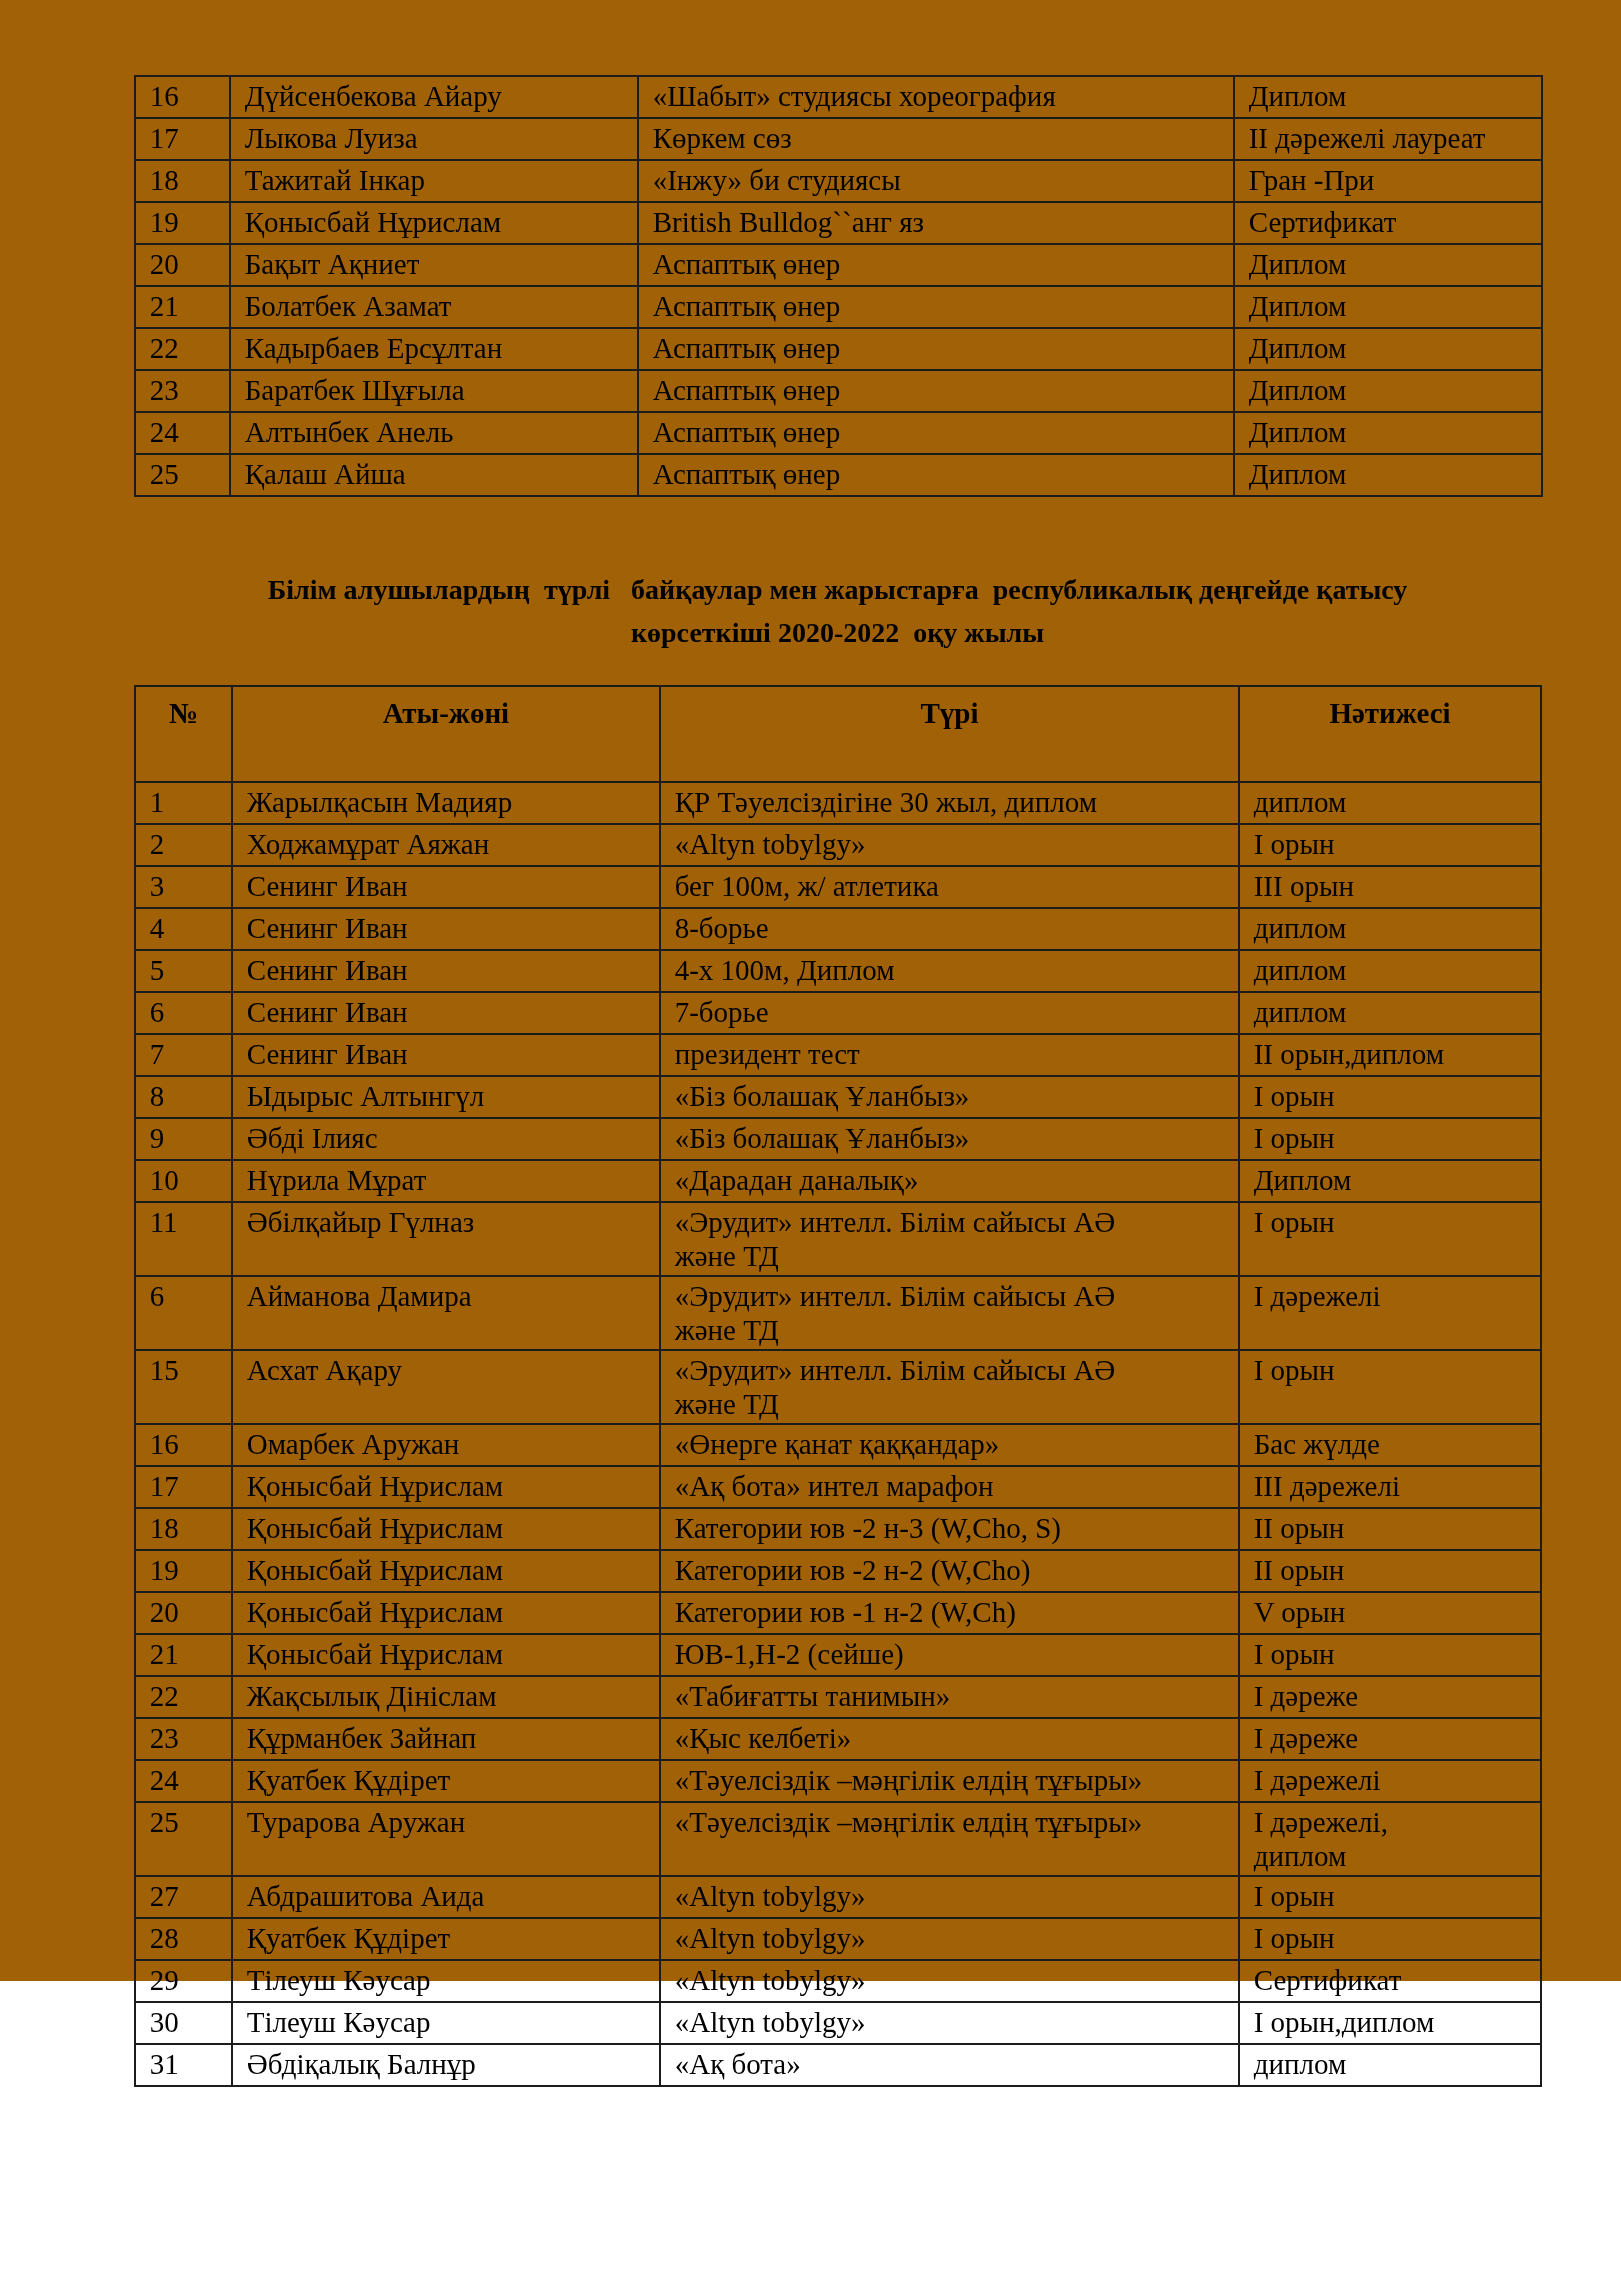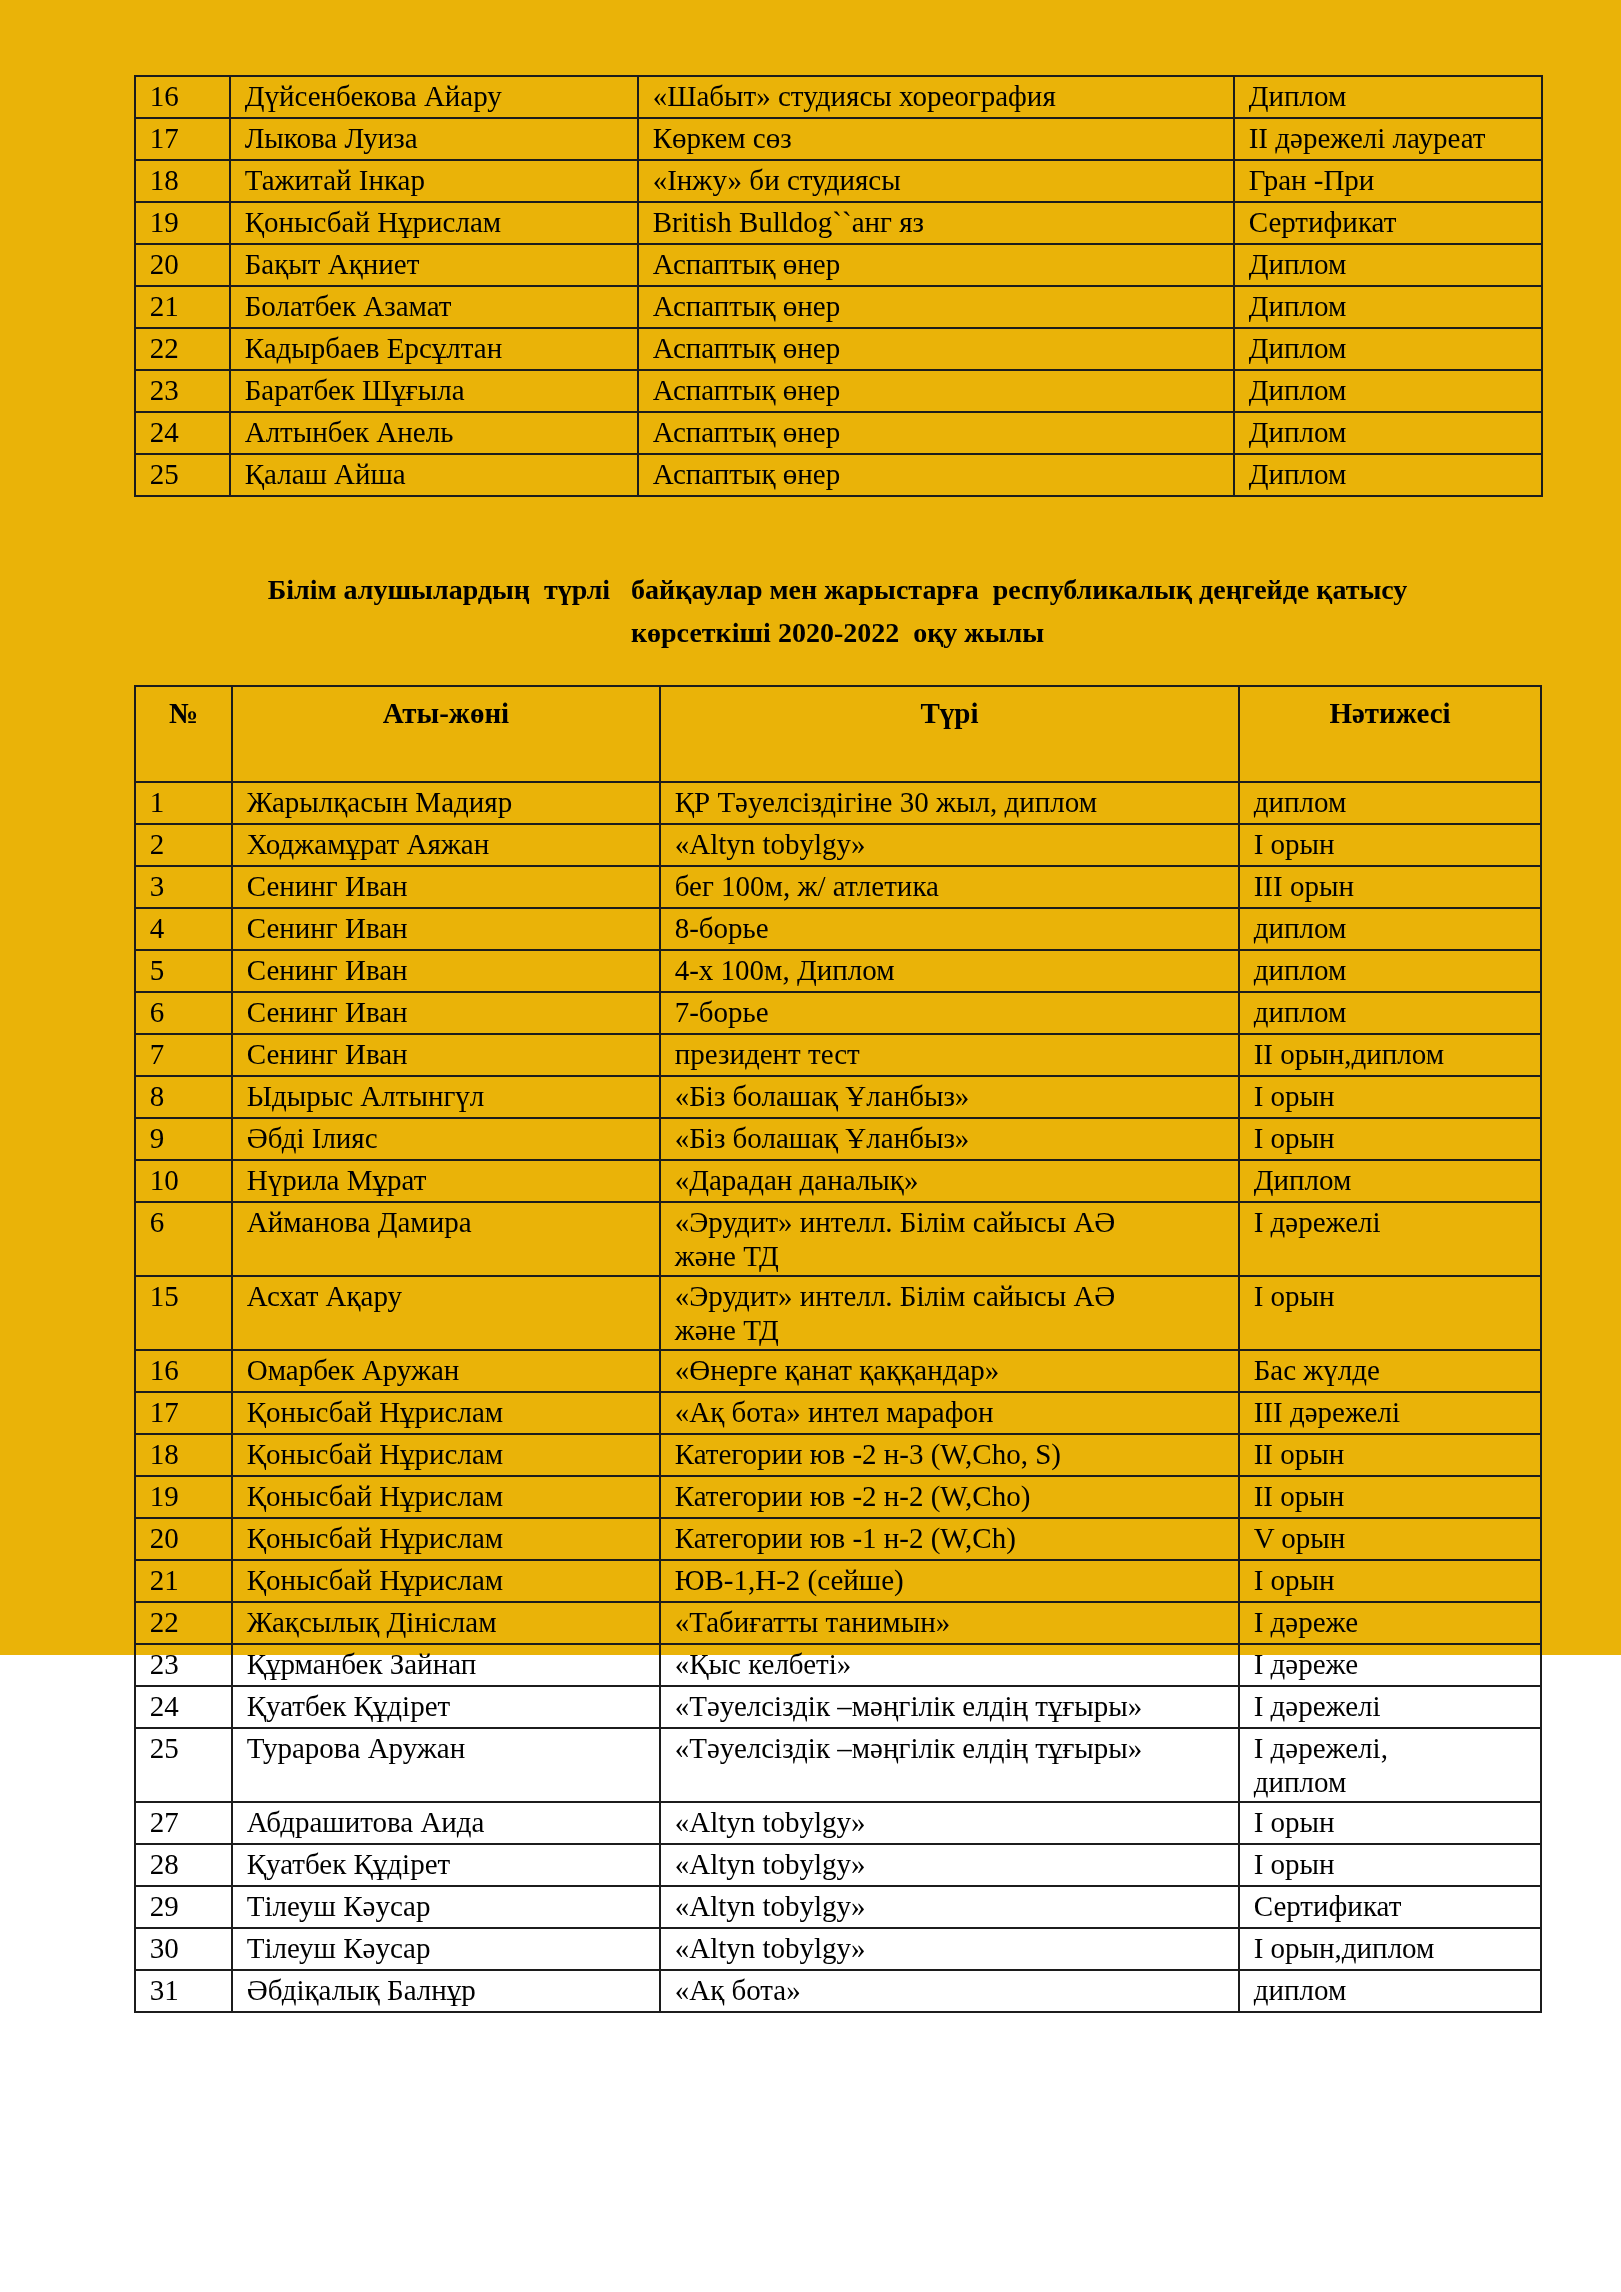--- a/index.html
+++ b/index.html
@@ -10,22 +10,22 @@
   body {
     width: 1621px;
     height: 2293px;
     font-family: "Liberation Serif", "DejaVu Serif", serif;
     color: #000000;
     overflow: hidden;
   }
   .page {
     position: relative;
     width: 1621px;
-    height: 1655px;
-    background: #eab308;
+    height: 1981px;
+    background: #a16207;
   }
   .content {
     position: absolute;
     left: 134px;
     top: 0;
     width: 1407px;
   }
   table {
     border-collapse: collapse;
     table-layout: fixed;
@@ -226,20 +226,27 @@
             <td>«Біз болашақ Ұланбыз»</td>
             <td>I орын</td>
           </tr>
           <tr>
             <td>10</td>
             <td>Нүрила Мұрат</td>
             <td>«Дарадан даналық»</td>
             <td>Диплом</td>
           </tr>
           <tr>
+            <td>11</td>
+            <td>Әбілқайыр Гүлназ</td>
+            <td>«Эрудит» интелл. Білім сайысы АӘ
+және ТД</td>
+            <td>I орын</td>
+          </tr>
+          <tr>
             <td>6</td>
             <td>Айманова Дамира</td>
             <td>«Эрудит» интелл. Білім сайысы АӘ
 және ТД</td>
             <td>I дәрежелі</td>
           </tr>
           <tr>
             <td>15</td>
             <td>Асхат Ақару</td>
             <td>«Эрудит» интелл. Білім сайысы АӘ

